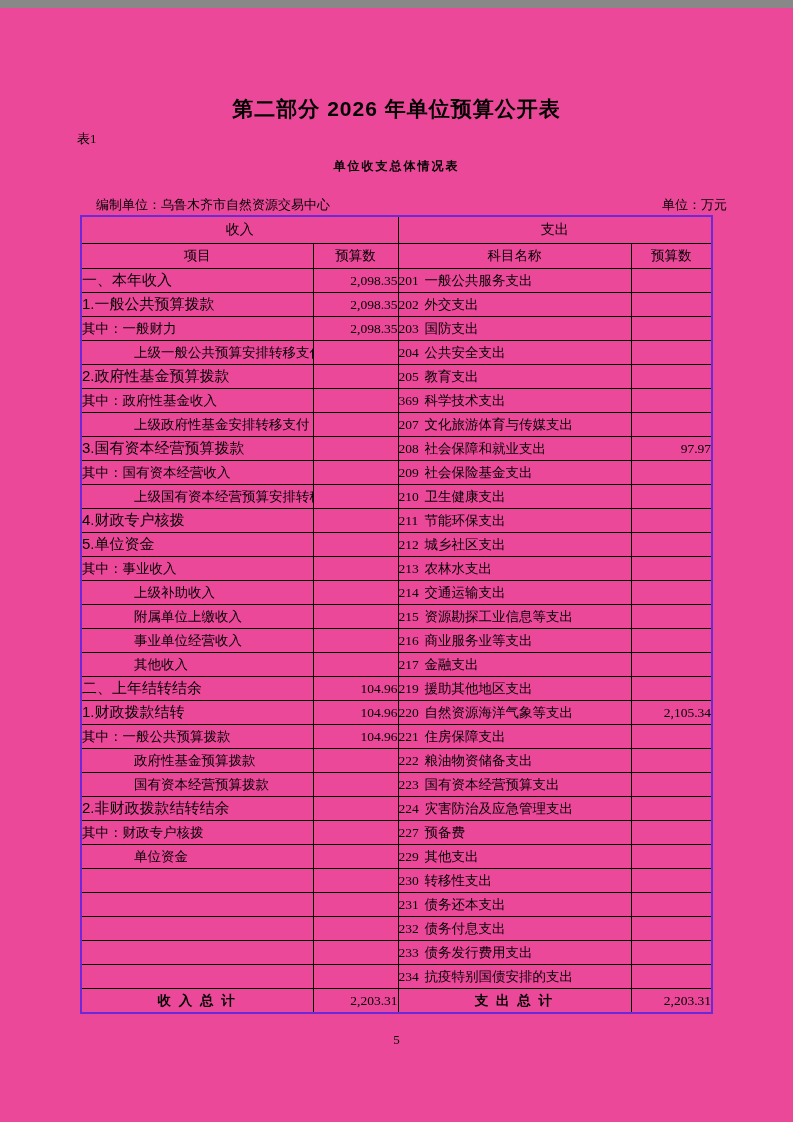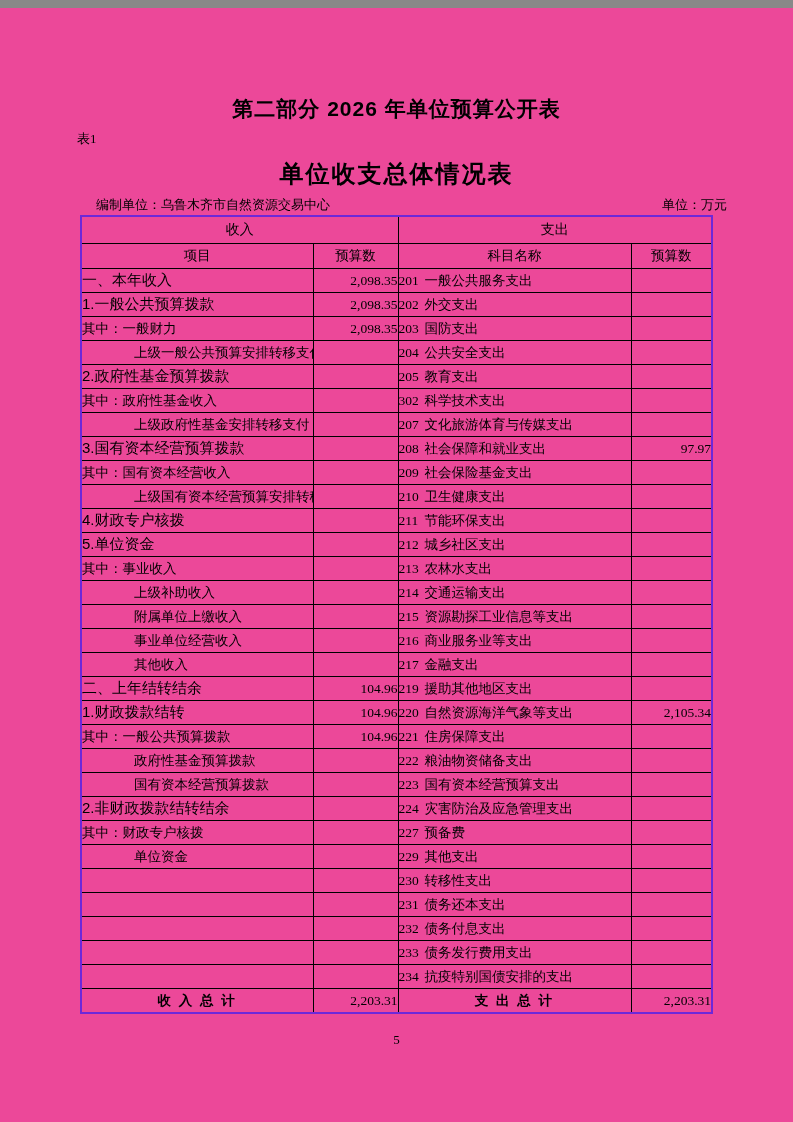--- a/index.html
+++ b/index.html
@@ -16,21 +16,21 @@
     position:absolute;top:87px;left:0;width:100%;
     text-align:center;font-size:21px;font-weight:bold;
     font-family:"Liberation Sans","DejaVu Sans",sans-serif;
     letter-spacing:1px;margin:0;
   }
   .table-label{
     position:absolute;top:122px;left:77px;font-size:13px;
   }
   .subtitle{
     position:absolute;top:150px;left:0;width:100%;
-    text-align:center;font-size:24px;font-weight:bold;
+    text-align:center;font-size:12px;font-weight:bold;
     font-family:Liberation Mono, monospace;
     letter-spacing:2px;margin:0;
   }
   .meta{
     position:absolute;top:188px;left:96px;width:631px;
     display:flex;justify-content:space-between;
     font-size:13px;
   }
   table.budget{
     position:absolute;top:207px;left:80px;
@@ -144,21 +144,21 @@
   <tr>
     <td class="item bold-cjk">2.政府性基金预算拨款</td>
     <td class="val bold"></td>
     <td class="subj"><span class="code">205</span><span>教育支出</span></td>
     <td class="val"></td>
   </tr>
 
   <tr>
     <td class="item">其中：政府性基金收入</td>
     <td class="val"></td>
-    <td class="subj"><span class="code">302</span><span>科学技术支出</span></td>
+    <td class="subj"><span class="code">369</span><span>科学技术支出</span></td>
     <td class="val"></td>
   </tr>
 
   <tr>
     <td class="item indent1">上级政府性基金安排转移支付</td>
     <td class="val"></td>
     <td class="subj"><span class="code">207</span><span>文化旅游体育与传媒支出</span></td>
     <td class="val"></td>
   </tr>
 

